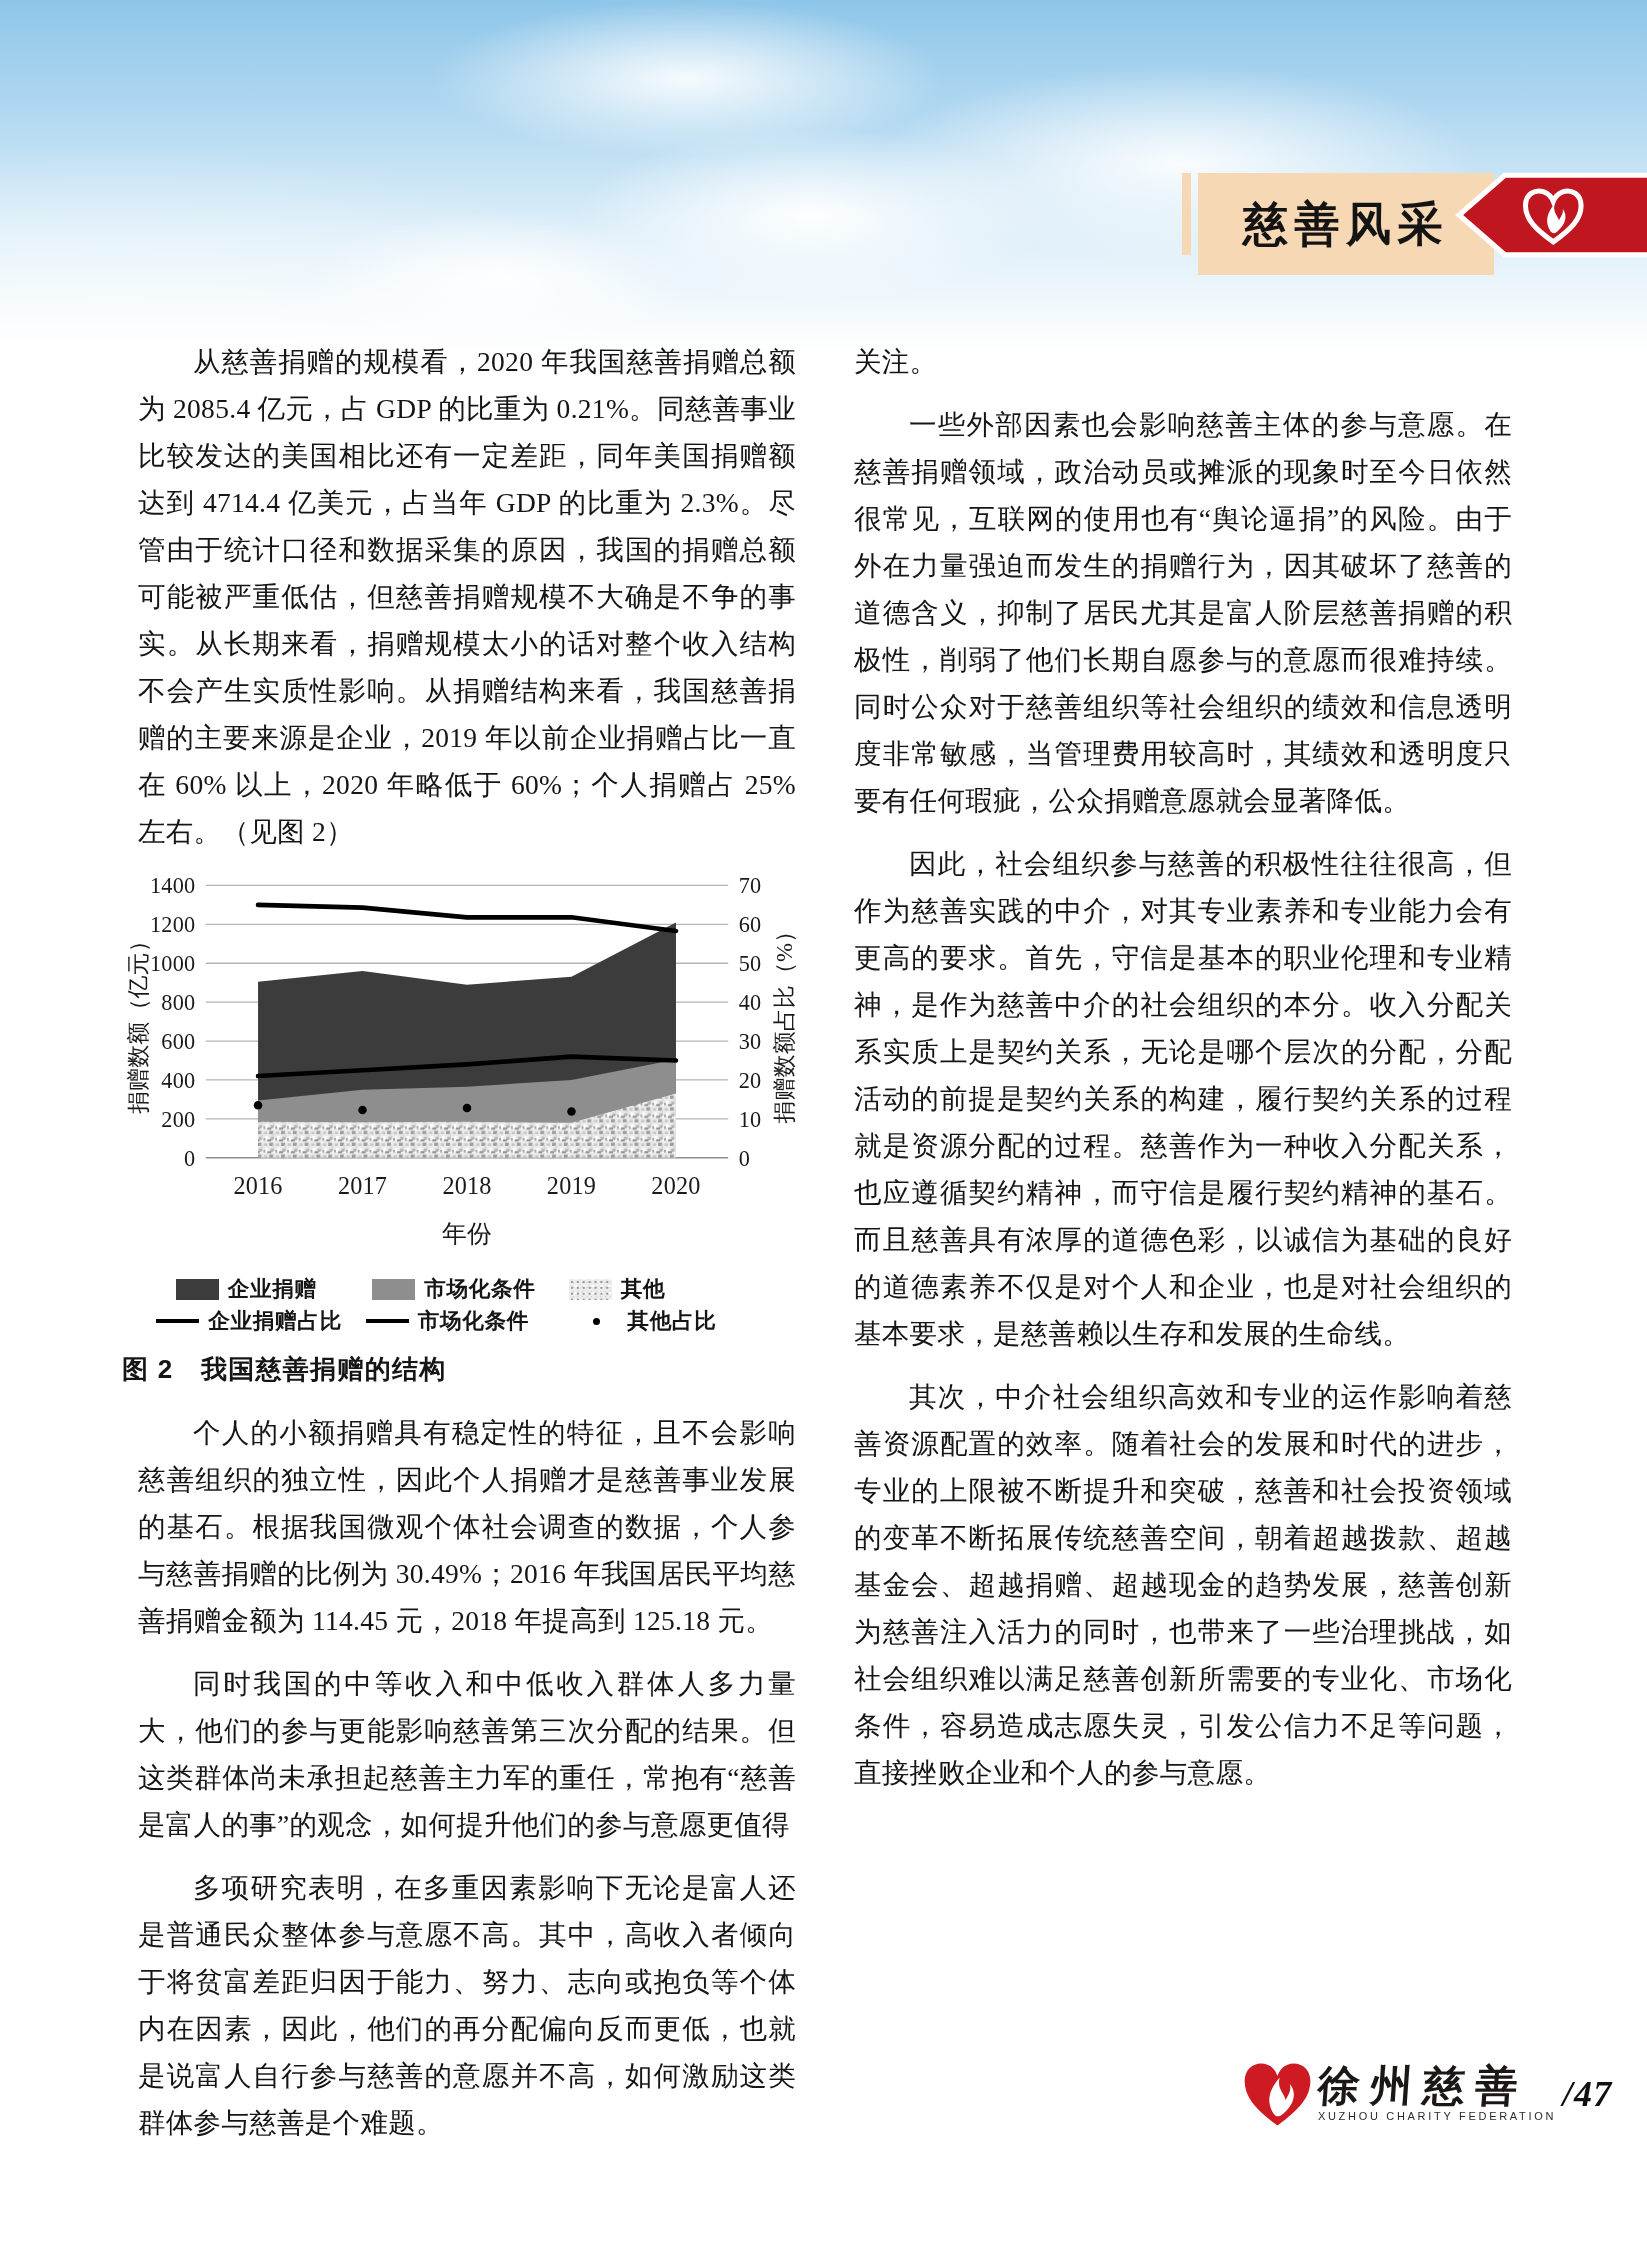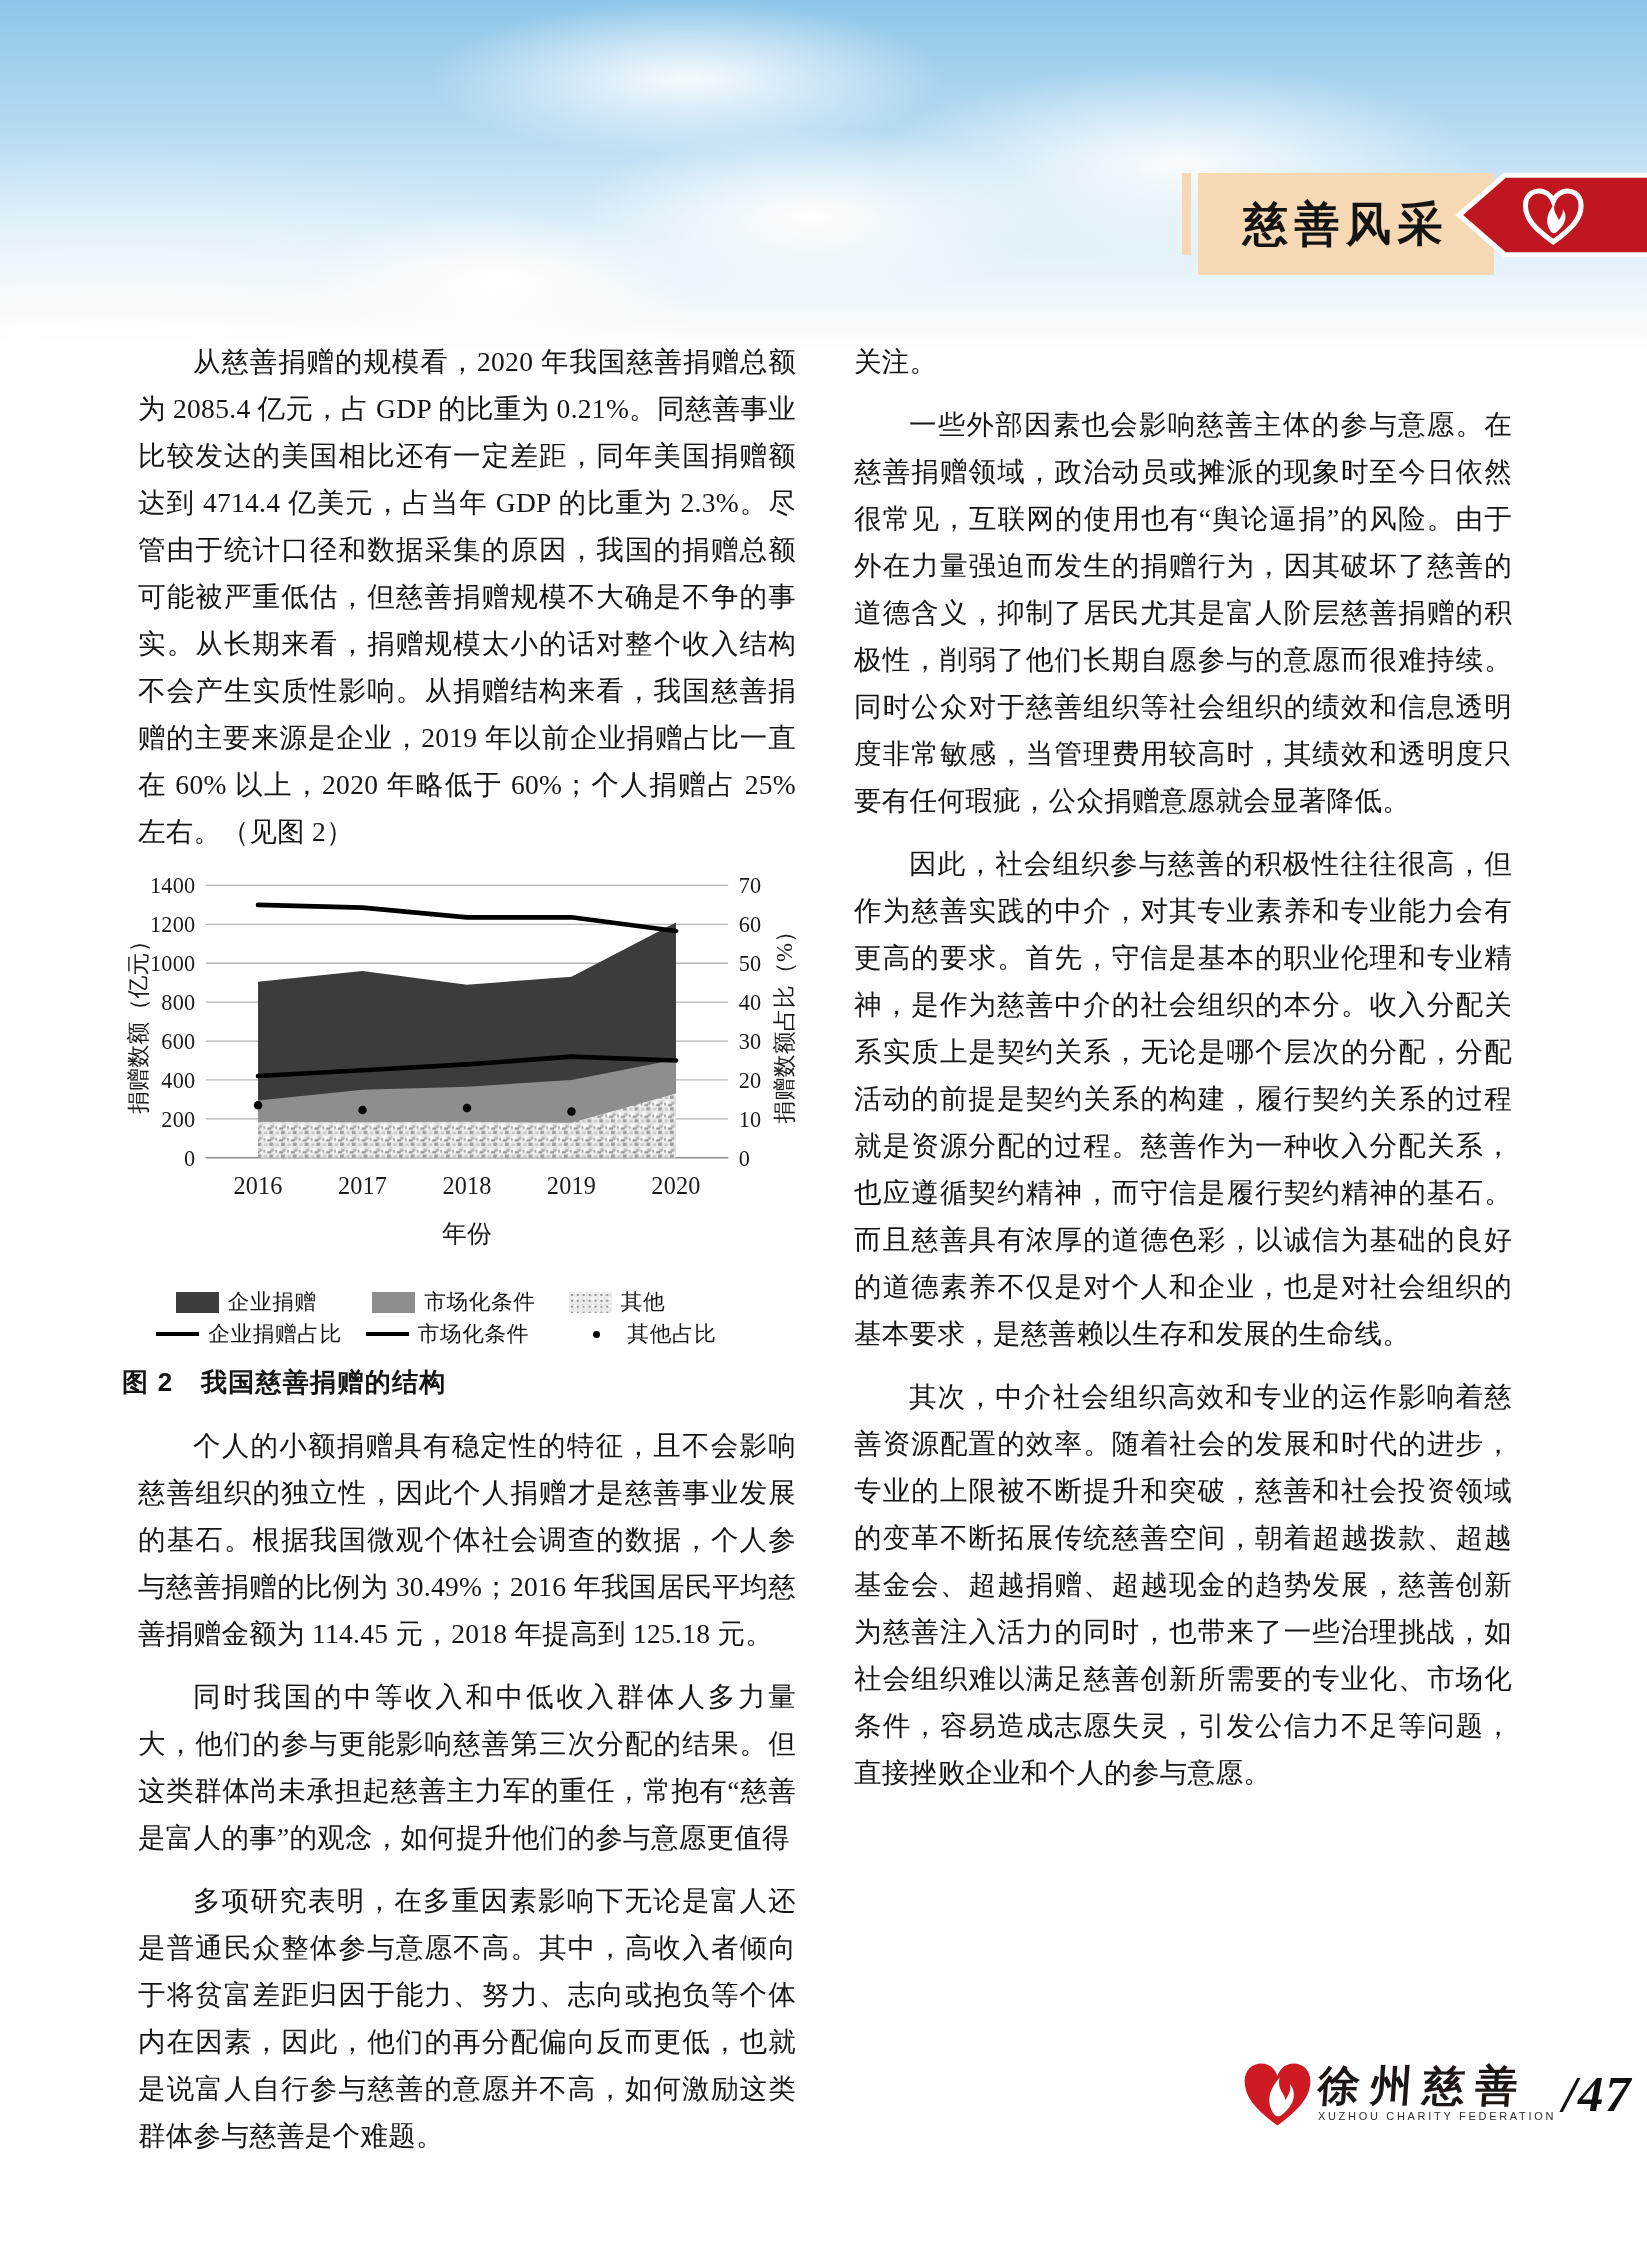--- a/index.html
+++ b/index.html
@@ -37,21 +37,21 @@
     font-size:27.5px;line-height:47px;text-align:justify;letter-spacing:0.3px;
   }
   .col p{margin:16px;text-indent:2em;}
   .col p.noindent{text-indent:0;}
   .col-left{left:122px;}
   .col-right{left:838px;}
   
   .figure{margin:10.5px 0 3.9px 0;width:690px;}
   .legend{
     display:flex;flex-direction:column;align-items:center;gap:2.6px;
-    font-size:21.6px;line-height:29px;letter-spacing:0.7px;margin-top:18px;
+    font-size:21.6px;line-height:29px;letter-spacing:0.7px;margin-top:5px;font-weight:bold;
   }
   .legend-row{display:flex;align-items:center;gap:6.5px;}
   .legend-item{display:flex;align-items:center;gap:9.2px;white-space:nowrap;}
   .legend-row-1 .legend-item{width:190px;}
   .legend-row-2 .legend-item{width:203px;}
   .sw-box{width:43px;height:21px;display:inline-block;flex:0 0 auto;}
   .sw-speckle{
     background-color:#ececec;
     background-image:
       radial-gradient(#969696 21%, transparent 22%),
@@ -73,21 +73,21 @@
   .footer-cn{
     font-family:"Liberation Serif","DejaVu Serif",serif;font-weight:bold;
     font-size:42px;line-height:42px;letter-spacing:10.5px;color:#1c1714;transform:skewX(-4deg);
   }
   .footer-en{
     font-family:"Liberation Sans","DejaVu Sans",sans-serif;font-size:11px;
     letter-spacing:2.7px;color:#2a2a2a;margin-top:2.6px;white-space:nowrap;
   }
   .footer-page{
     font-family:"Liberation Serif","DejaVu Serif",serif;font-style:italic;font-weight:bold;
-    font-size:51px;color:#101010;margin-left:6.5px;letter-spacing:1.3px;
+    font-size:36px;color:#101010;margin-left:6.5px;letter-spacing:1.3px;
   }
 </style>
 </head>
 <body>
 
 <div class="page">
 
   <div class="sky"></div>
 
   <div class="badge">

